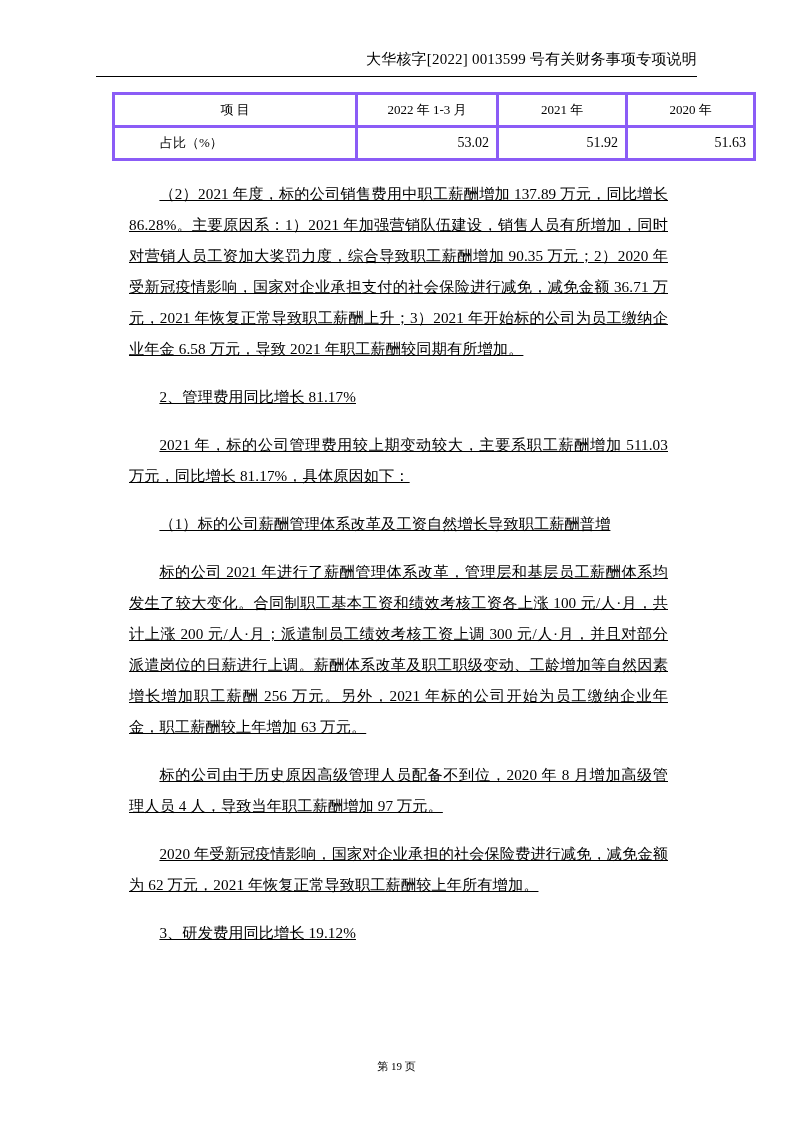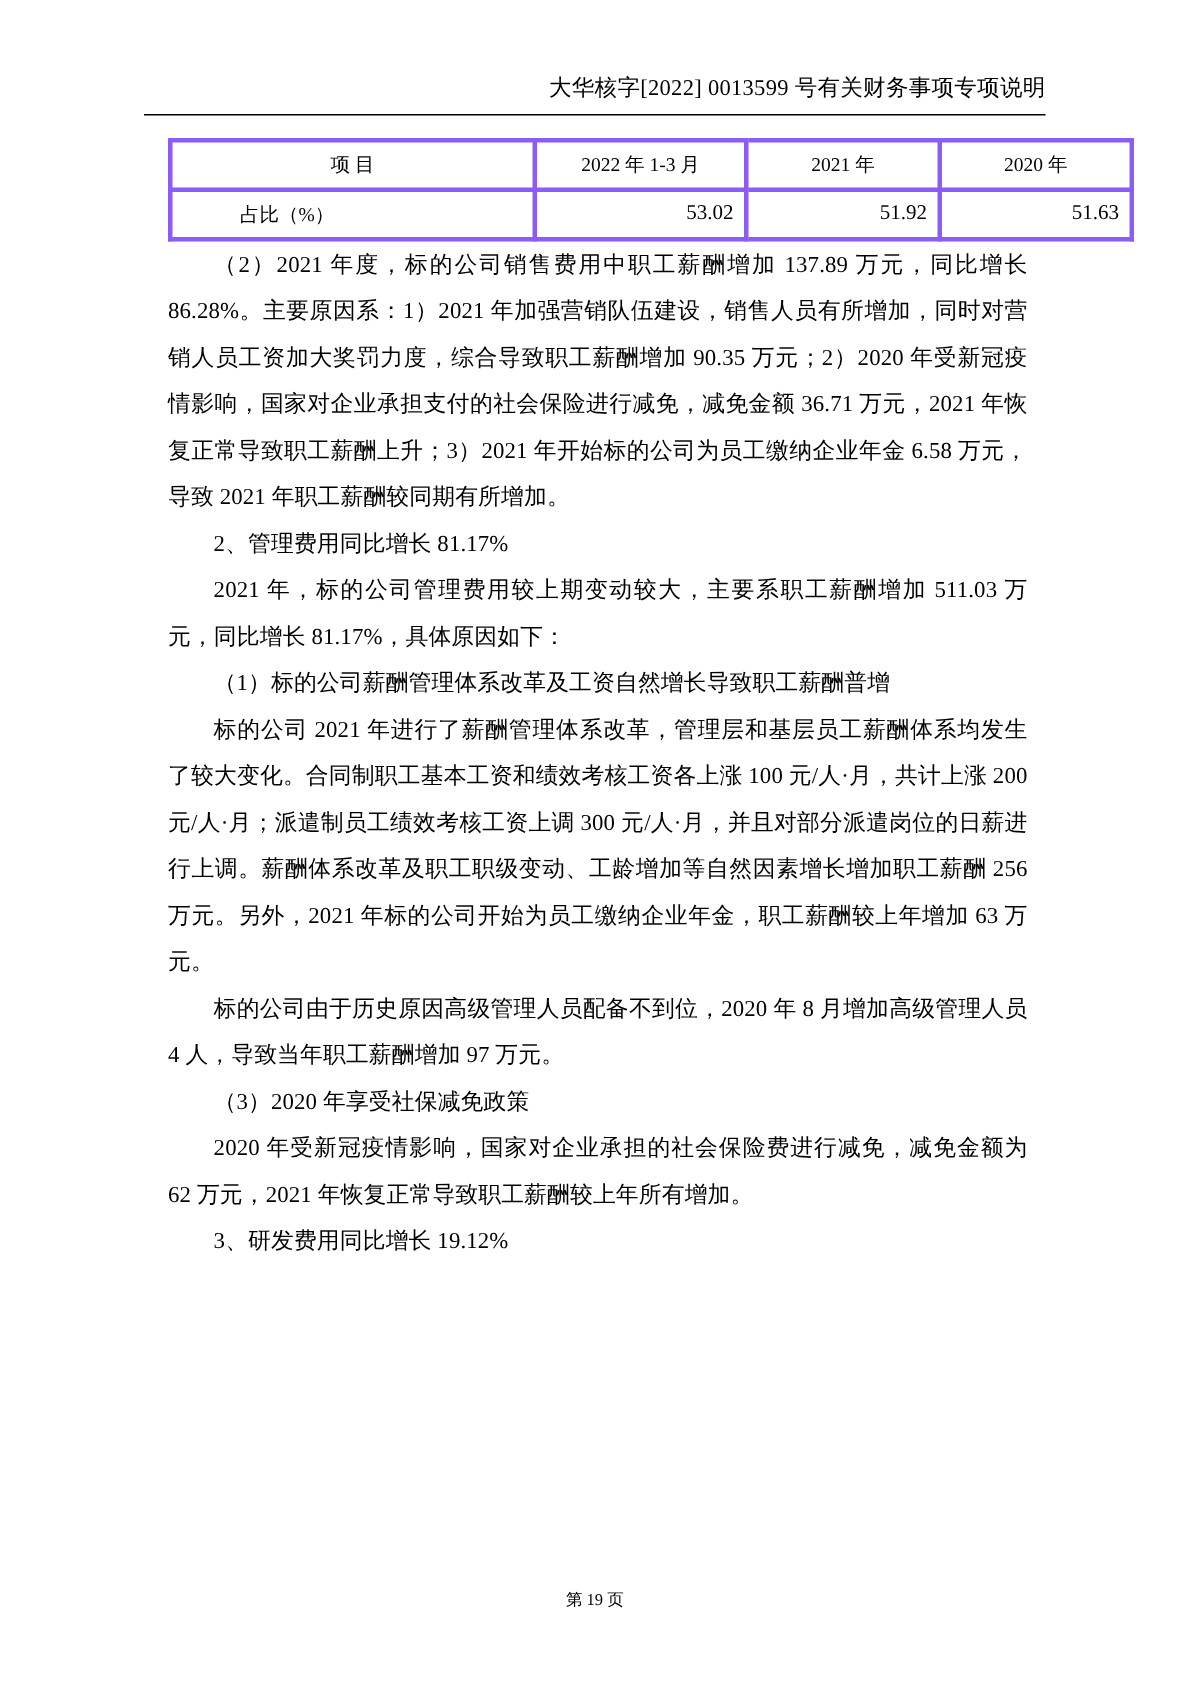--- a/index.html
+++ b/index.html
@@ -71,27 +71,28 @@
   table.fin-table td.num {
     text-align: right;
     font-size: 14px;
   }
   .col-item { width: 226px; }
   .col-a { width: 124px; margin-top: 27px; }
   .col-b { width: 112px; }
   .col-c { width: 111px; }
 
   p.para {
-    margin: 0;
+    margin: 17px;
     font-size: 15.2px;
     line-height: 31px;
     text-align: justify;
     text-justify: inter-ideograph;
     text-indent: 2em;
     letter-spacing: 0.1px;
+    text-decoration: underline;
   }
   .gap-top { margin-top: 9px; }
   .footer {
     position: absolute;
     bottom: 48px;
     left: 0;
     width: 793px;
     text-align: center;
     font-size: 11px;
   }
@@ -124,21 +125,20 @@
         </tr>
       </tbody>
     </table>
 
     <p class="para gap-top">（2）2021 年度，标的公司销售费用中职工薪酬增加 137.89 万元，同比增长 86.28%。主要原因系：1）2021 年加强营销队伍建设，销售人员有所增加，同时对营销人员工资加大奖罚力度，综合导致职工薪酬增加 90.35 万元；2）2020 年受新冠疫情影响，国家对企业承担支付的社会保险进行减免，减免金额 36.71 万元，2021 年恢复正常导致职工薪酬上升；3）2021 年开始标的公司为员工缴纳企业年金 6.58 万元，导致 2021 年职工薪酬较同期有所增加。</p>
     <p class="para">2、管理费用同比增长 81.17%</p>
     <p class="para">2021 年，标的公司管理费用较上期变动较大，主要系职工薪酬增加 511.03 万元，同比增长 81.17%，具体原因如下：</p>
     <p class="para">（1）标的公司薪酬管理体系改革及工资自然增长导致职工薪酬普增</p>
     <p class="para">标的公司 2021 年进行了薪酬管理体系改革，管理层和基层员工薪酬体系均发生了较大变化。合同制职工基本工资和绩效考核工资各上涨 100 元/人·月，共计上涨 200 元/人·月；派遣制员工绩效考核工资上调 300 元/人·月，并且对部分派遣岗位的日薪进行上调。薪酬体系改革及职工职级变动、工龄增加等自然因素增长增加职工薪酬 256 万元。另外，2021 年标的公司开始为员工缴纳企业年金，职工薪酬较上年增加 63 万元。</p>
     <p class="para">标的公司由于历史原因高级管理人员配备不到位，2020 年 8 月增加高级管理人员 4 人，导致当年职工薪酬增加 97 万元。</p>
-    <p class="para">（3）2020 年享受社保减免政策</p>
     <p class="para">2020 年受新冠疫情影响，国家对企业承担的社会保险费进行减免，减免金额为 62 万元，2021 年恢复正常导致职工薪酬较上年所有增加。</p>
     <p class="para">3、研发费用同比增长 19.12%</p>
 
   </div>
 
   <div class="footer">第 19 页</div>
 
 </div>
 
 </body></html>

